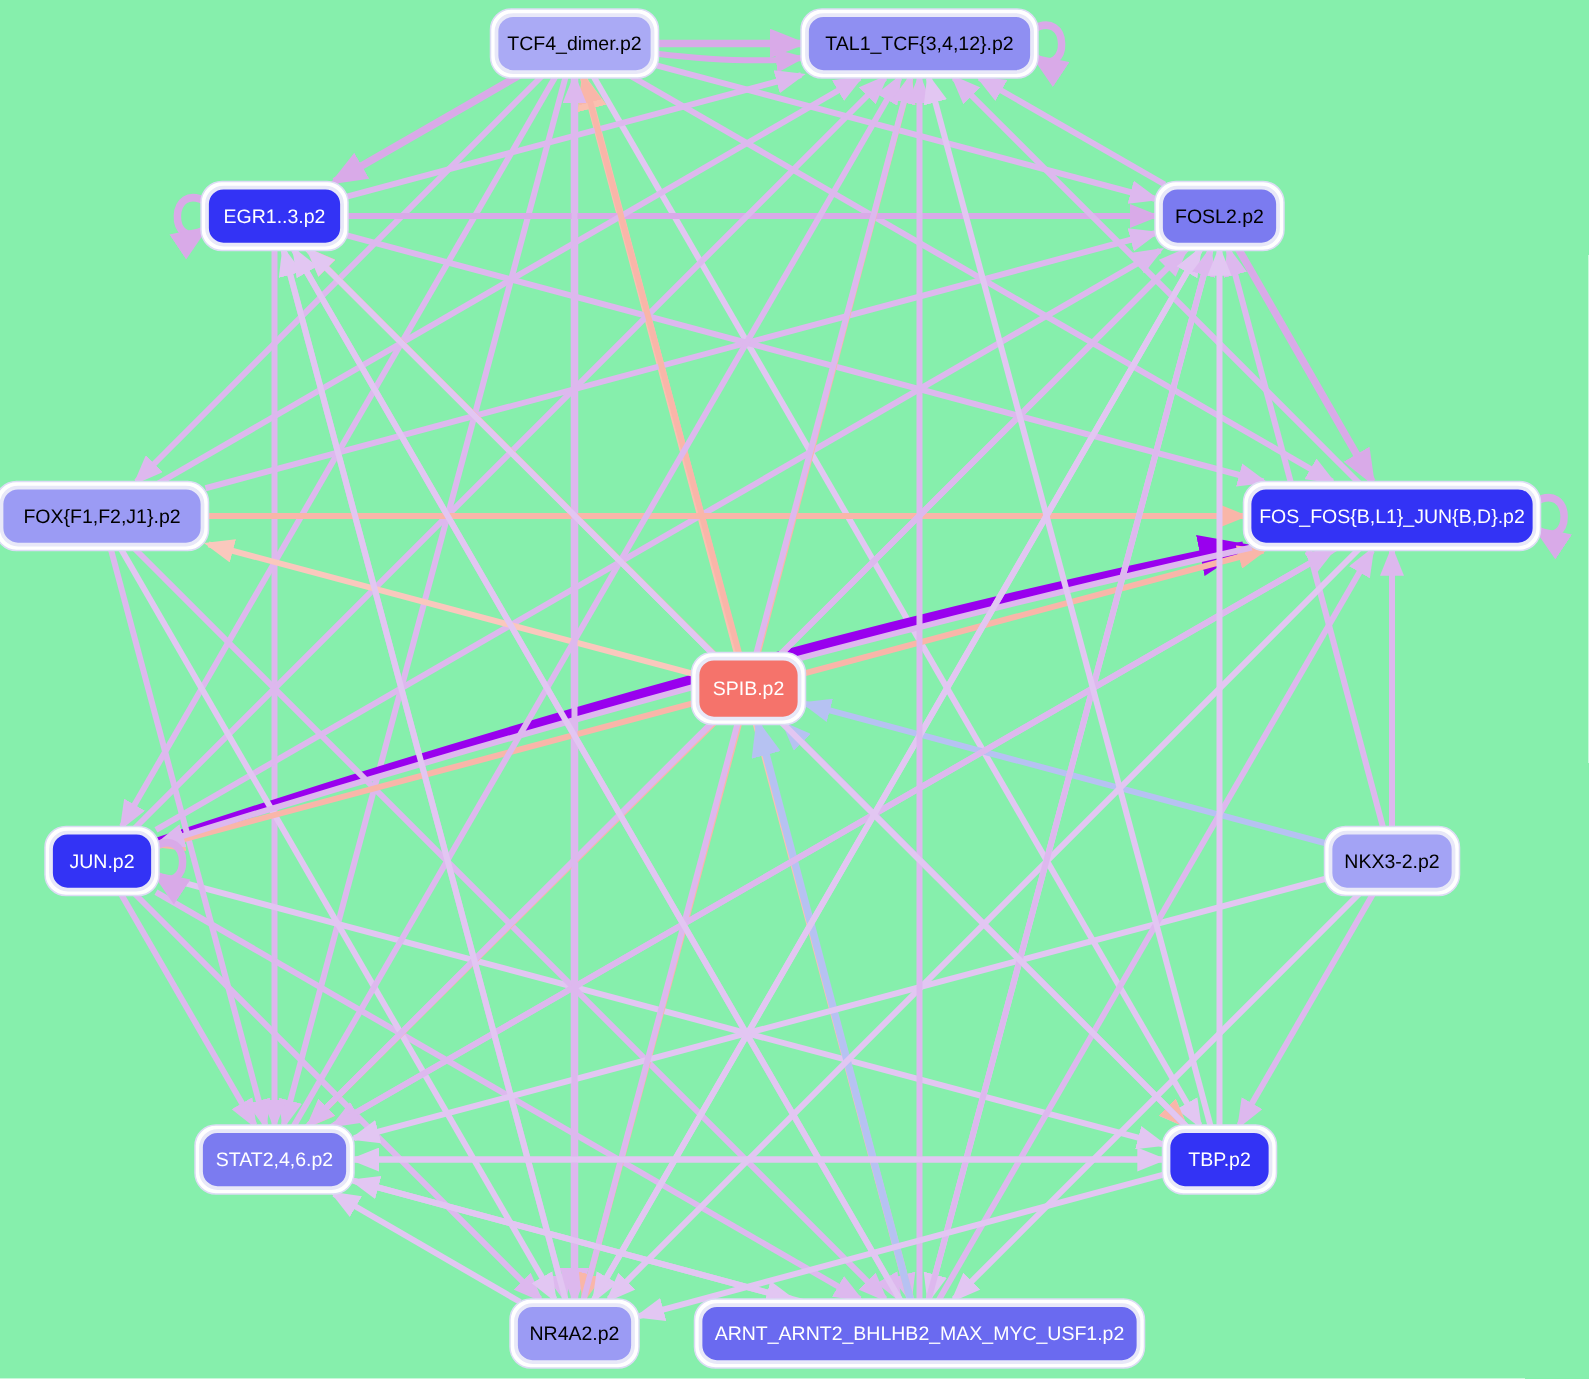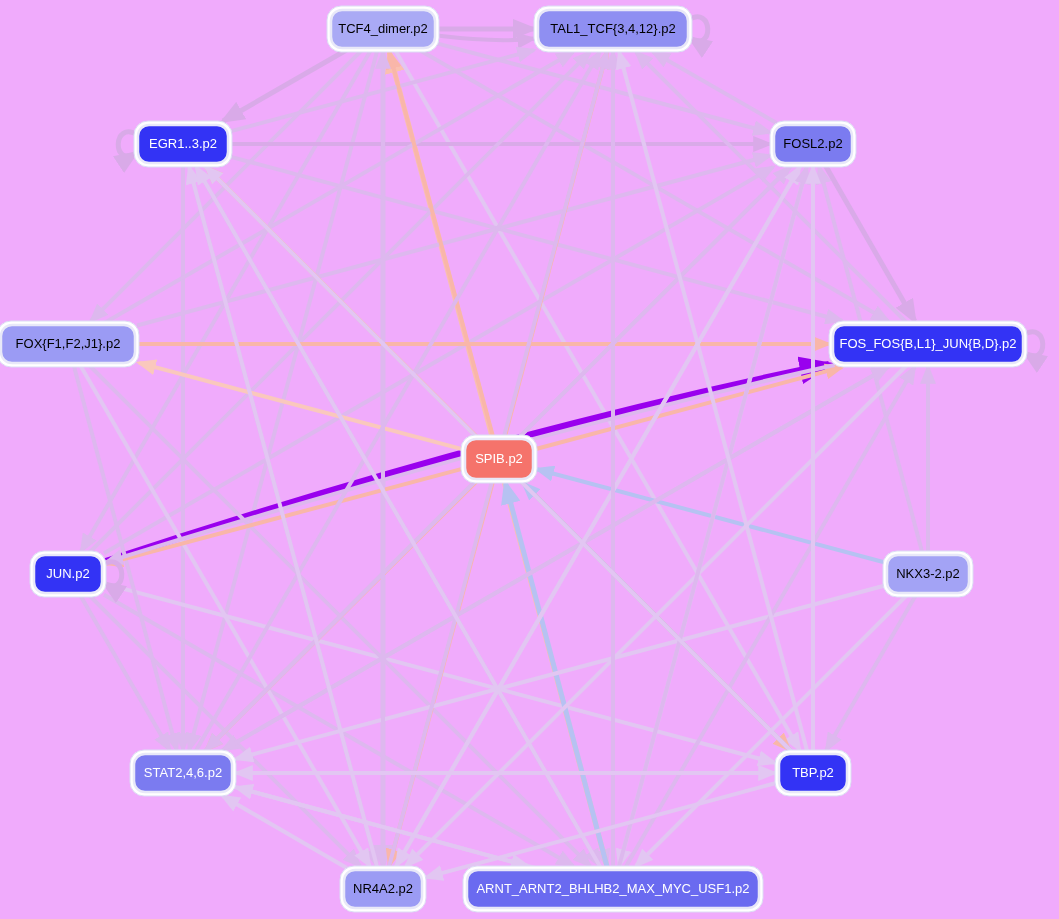--- a/index.html
+++ b/index.html
@@ -1,18 +1,18 @@
 <!DOCTYPE html>
 <html><head>
 <meta charset="utf-8">
 <style>
   html,body{margin:0;padding:0;background:#ffffff;}
   body{width:1059px;height:919px;overflow:hidden;
        font-family:"Liberation Sans","DejaVu Sans",sans-serif;}
-  #graph{position:relative;width:1059px;height:919px;background:#f0abfc;}
+  #graph{position:relative;width:1059px;height:919px;background:#86efac;}
   svg{position:absolute;left:0;top:0;width:1059px;height:919px;}
   .nodeLabel{
     font-size:13px;
     dominant-baseline:middle;
     text-anchor:middle;
     pointer-events:none;
   }
   .nodeBox{stroke:#e8e8f8;stroke-width:2.5;}
 </style>
 </head>

